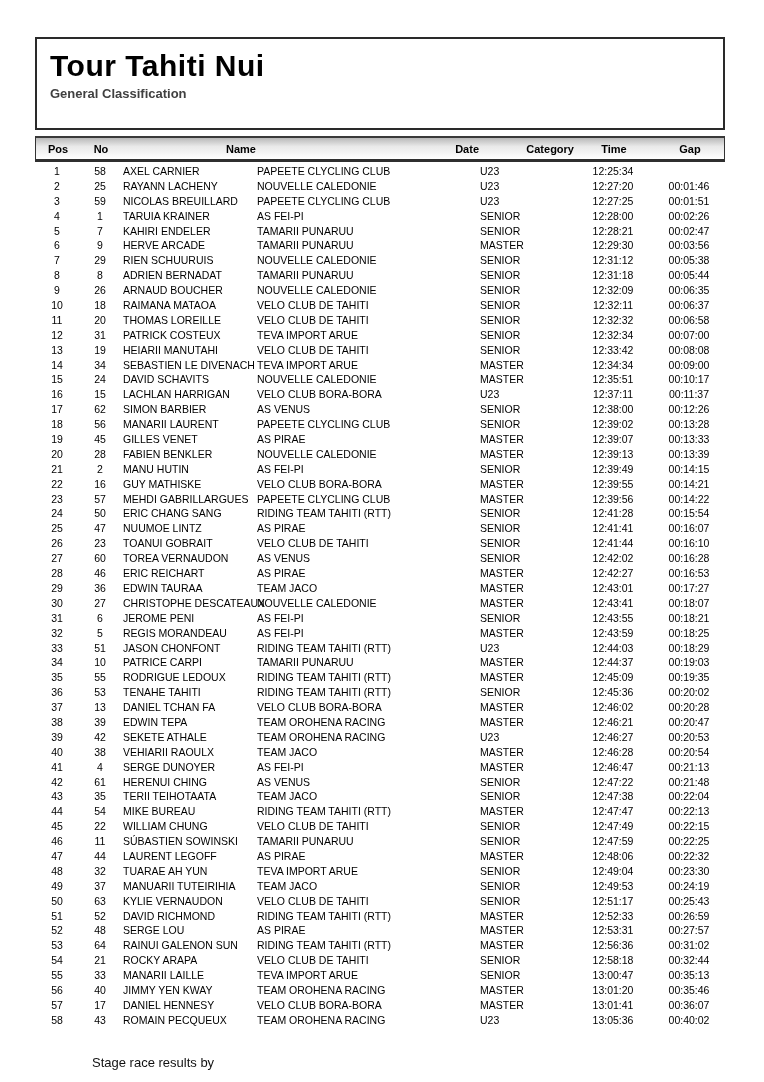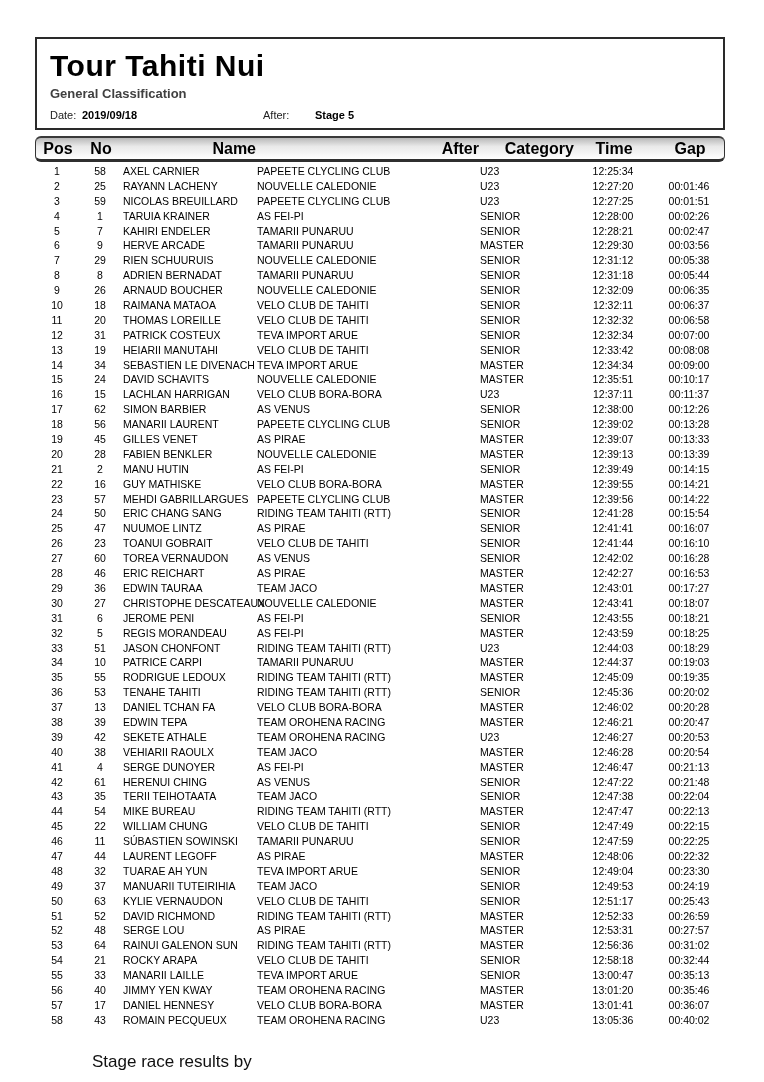--- a/index.html
+++ b/index.html
@@ -36,70 +36,64 @@
 
   
   .header-strip {
     position:absolute; left:35px; top:136px; width:690px; height:26px;
     border-left:1px solid #333; border-right:1px solid #333;
     border-top:2px solid #3a3a3a; border-bottom:3px solid #2f2f2f;
     background:linear-gradient(180deg,#b9b9b9 0%, #e9e9e9 40%, #ffffff 100%);
     display:grid;
     grid-template-columns:44px 42px 134px 223px 95px 80px 72px;
     align-items:center;
-    font-size:16px; font-weight:bold;border-radius:6px;
+    font-size:11px; font-weight:bold;
   }
   .hcell { white-space:nowrap; }
   .h-pos, .h-no, .h-time, .h-gap { text-align:center; }
   .h-name, .h-team, .h-category { text-align:right; padding-left:2px; }
 
   
   .table-body { position:absolute; left:35px; top:164px; width:690px; }
   .trow {
     display:grid;
     grid-template-columns:44px 42px 134px 223px 95px 80px 72px;
     height:14.9px; line-height:14.9px;
     font-size:10.5px; color:#000;
   }
   .cell { white-space:nowrap; overflow:visible; }
   .c-pos, .c-no, .c-time, .c-gap { text-align:center; }
   .c-name, .c-team, .c-category { text-align:left; padding-left:2px; }
 
   
   .footer { position:absolute; left:92px; top:1036px; height:40px; display:flex; align-items:center; }
-  .credit-text { font-size:17px; color:#111; margin-right:14px; position:relative; top:6px; }
+  .credit-text { font-size:13px; color:#111; margin-right:14px; position:relative; top:6px; }
   .logo-text {
     font-size:36px; font-weight:bold; letter-spacing:-1px;
     font-family:"Liberation Sans", sans-serif;
     background:linear-gradient(180deg,#aab6d6 0%, #5a6ab0 30%, #1d2c7d 65%, #101d5e 100%);
     -webkit-background-clip:text; background-clip:text; color:transparent;
     text-shadow:1px 1px 0 rgba(180,190,210,0.35);
   }
 </style>
 </head>
 <body>
 
 <div class="page">
 
   <div class="title-box">
     <div class="doc-title">Tour Tahiti Nui</div>
     <div class="doc-subtitle">General Classification</div>
-    <div class="meta-row">
-      <span class="meta-label m-date-label">Date:</span>
-      <span class="meta-value m-date-value">2019/09/18</span>
-      <span class="meta-label m-after-label">After:</span>
-      <span class="meta-value m-after-value">Stage 5</span>
-    </div>
   </div>
 
   <div class="header-strip">
     <span class="hcell h-pos">Pos</span>
     <span class="hcell h-no">No</span>
     <span class="hcell h-name">Name</span>
-    <span class="hcell h-team">After</span>
+    <span class="hcell h-team">Date</span>
     <span class="hcell h-category">Category</span>
     <span class="hcell h-time">Time</span>
     <span class="hcell h-gap">Gap</span>
   </div>
 
   <div class="table-body">
       <div class="trow">
         <span class="cell c-pos">1</span>
         <span class="cell c-no">58</span>
         <span class="cell c-name">AXEL CARNIER</span>

